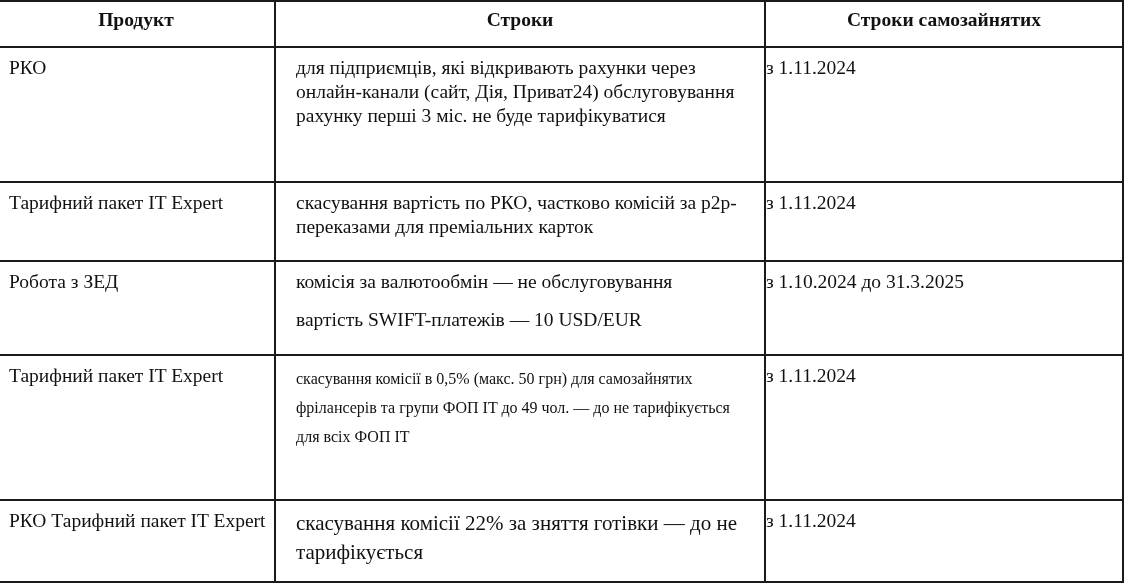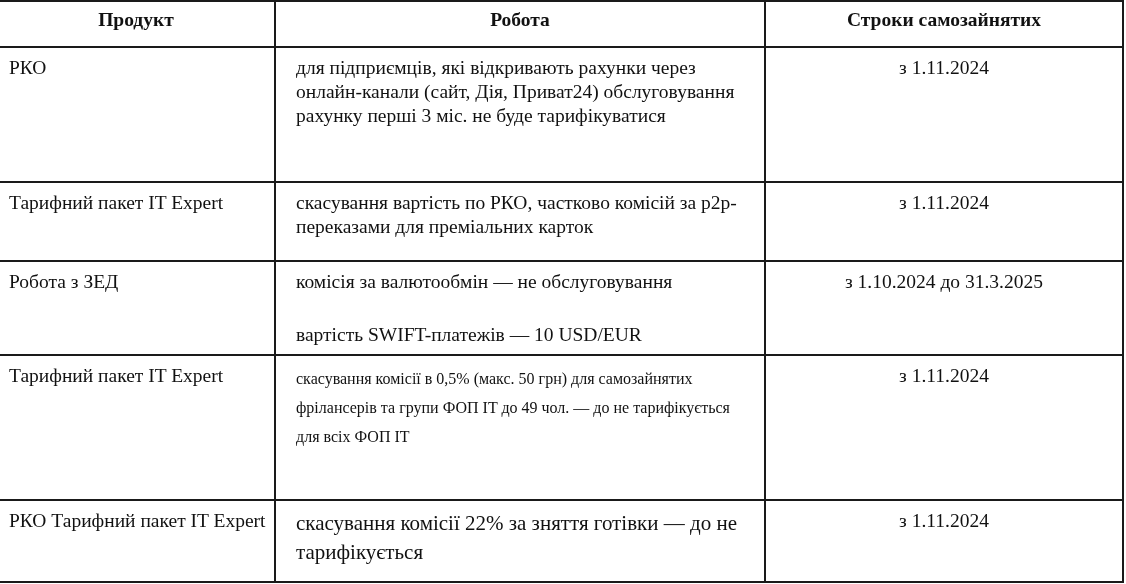--- a/index.html
+++ b/index.html
@@ -7,42 +7,42 @@
          font-family: "Liberation Serif", "DejaVu Serif", serif; color: #111; }
   table { position: absolute; left: -2px; top: 0; border-collapse: collapse;
           table-layout: fixed; width: 1125px; }
   col.c1 { width: 277px; } col.c2 { width: 490px; } col.c3 { width: 358px; }
   th, td { border: 2px solid #1a1a1a; vertical-align: top; font-size: 19.5px;
            line-height: 24px; padding: 0; }
   tr > :first-child { border-left: none; }
   th { font-weight: bold; text-align: center; height: 46px; vertical-align: top;
        padding-top: 6px; box-sizing: border-box; }
   td { padding: 8px 8px 0 11px; box-sizing: border-box; }
-  td.c3 { text-align: center; padding-left: 0; padding-right: 0; }
+  td.c3 { text-align: left; padding-left: 0; padding-right: 0; }
   td.c2 { padding-left: 20px; }
   tr.r1 td { height: 135px; }
   tr.r2 td { height: 79px; }
   tr.r3 td { height: 94px; }
   tr.r4 td { height: 145px; }
   tr.r5 td { height: 82px; }
-  .para + .para { margin-top: 29px; }
+  .para + .para { margin-top: 14px; }
 </style>
 </head>
 <body>
 
 <table>
   <colgroup>
       <col class="c1">
       <col class="c2">
       <col class="c3">
     </colgroup>
   <thead>
     <tr>
       <th>Продукт</th>
-      <th>Робота</th>
+      <th>Строки</th>
       <th>Строки самозайнятих</th>
     </tr>
   </thead>
   <tbody>
     <tr class="r1">
       <td>РКО</td>
       <td class="c2">
         <div class="para">для підприємців, які відкривають рахунки через онлайн-канали (сайт, Дія, Приват24) обслуговування рахунку перші 3 міс. не буде тарифікуватися</div>
       </td>
       <td class="c3">з 1.11.2024</td>

